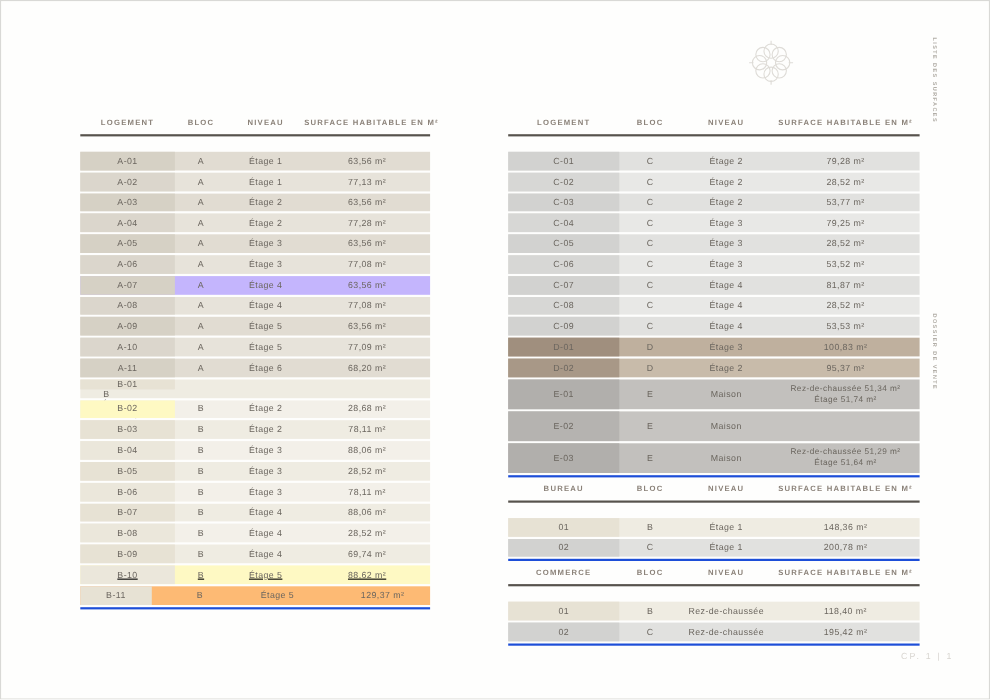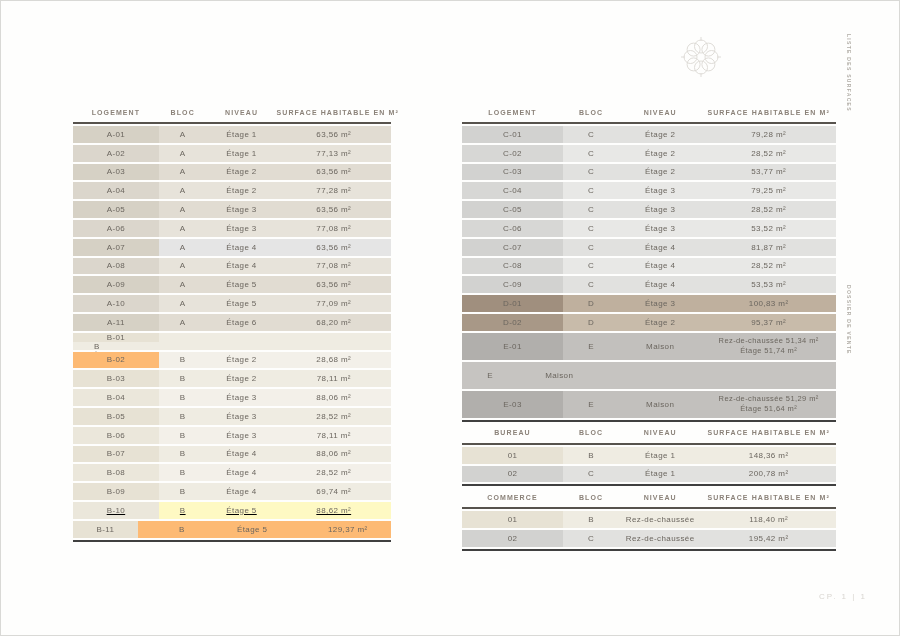--- a/index.html
+++ b/index.html
@@ -14,21 +14,21 @@
   .right-col{position:absolute;left:461px;top:104px;width:374px;}
   .right-col .table + .table{margin-top:4px;}
   .thead{
     display:flex;align-items:center;height:14px;padding-bottom:3px;
     border-bottom:2px solid #57534d;
   }
   .hcell{
     font-size:7px;font-weight:bold;letter-spacing:1.1px;color:#8b8279;
     text-align:center;white-space:nowrap;overflow:visible;
   }
-  .tbody{border-bottom:2px solid #404040;padding-top:2px;}
+  .tbody{border-bottom:2px solid #1d4ed8;padding-top:14px;}
   .row{display:flex;margin-bottom:2px;}
   .t-left .row{height:16.8px;}
   .right-col .row{height:16.8px;}
   .row.tall{height:27px;}
   .cell{
     display:flex;align-items:center;justify-content:center;
     font-size:8px;color:#6b665f;letter-spacing:0.4px;white-space:nowrap;
   }
   .cell.two{flex-direction:column;line-height:1.4;font-size:7.5px;}
   .cell .line{white-space:nowrap;}
@@ -111,21 +111,21 @@
           <div class="cell c2">A</div>
           <div class="cell c3">Étage 3</div>
           <div class="cell c4">63,56 m²</div>
         </div>
         <div class="row" style="background: rgb(231, 227, 218);">
           <div class="cell c1" style="background: rgb(219, 214, 204);">A-06</div>
           <div class="cell c2">A</div>
           <div class="cell c3">Étage 3</div>
           <div class="cell c4">77,08 m²</div>
         </div>
-        <div class="row" style="background: #e5e5e5;">
+        <div class="row" style="background: #c4b5fd;">
           <div class="cell c1" style="background: rgb(214, 209, 197);">A-07</div>
           <div class="cell c2">A</div>
           <div class="cell c3">Étage 4</div>
           <div class="cell c4">63,56 m²</div>
         </div>
         <div class="row" style="background: rgb(231, 227, 218);">
           <div class="cell c1" style="background: rgb(219, 214, 204);">A-08</div>
           <div class="cell c2">A</div>
           <div class="cell c3">Étage 4</div>
           <div class="cell c4">77,08 m²</div>
@@ -148,21 +148,21 @@
           <div class="cell c3">Étage 6</div>
           <div class="cell c4">68,20 m²</div>
         </div>
         <div class="row" style="background: rgb(239, 236, 226); flex-direction: column;">
           <div class="cell c1" style="background: rgb(231, 226, 212);">B-01</div>
           <div class="cell c2">B</div>
           <div class="cell c3">Étage 2</div>
           <div class="cell c4">88,06 m²</div>
         </div>
         <div class="row" style="background: rgb(243, 240, 233);">
-          <div class="cell c1" style="background: #fdba74;">B-02</div>
+          <div class="cell c1" style="background: #fef9c3;">B-02</div>
           <div class="cell c2">B</div>
           <div class="cell c3">Étage 2</div>
           <div class="cell c4">28,68 m²</div>
         </div>
         <div class="row" style="background: rgb(239, 236, 226);">
           <div class="cell c1" style="background: rgb(231, 226, 212);">B-03</div>
           <div class="cell c2">B</div>
           <div class="cell c3">Étage 2</div>
           <div class="cell c4">78,11 m²</div>
         </div>
@@ -295,20 +295,21 @@
           <div class="row tall" style="background: rgb(194, 192, 189);">
             <div class="cell c1" style="background: rgb(177, 175, 172);">E-01</div>
             <div class="cell c2">E</div>
             <div class="cell c3">Maison</div>
             <div class="cell c4 two">
               <div class="line">Rez-de-chaussée 51,34 m²</div>
               <div class="line">Étage 51,74 m²</div>
             </div>
           </div>
           <div class="row tall" style="background: rgb(198, 196, 193);">
+            <div class="cell c1" style="background: rgb(181, 179, 176);">E-02</div>
             <div class="cell c2">E</div>
             <div class="cell c3">Maison</div>
           </div>
           <div class="row tall" style="background: rgb(194, 192, 189);">
             <div class="cell c1" style="background: rgb(177, 175, 172);">E-03</div>
             <div class="cell c2">E</div>
             <div class="cell c3">Maison</div>
             <div class="cell c4 two">
               <div class="line">Rez-de-chaussée 51,29 m²</div>
               <div class="line">Étage 51,64 m²</div>

